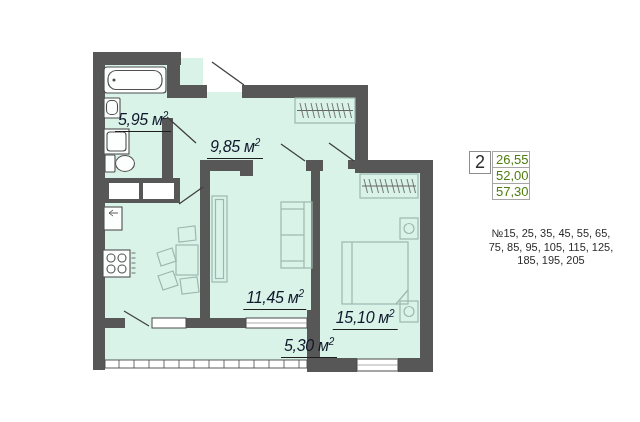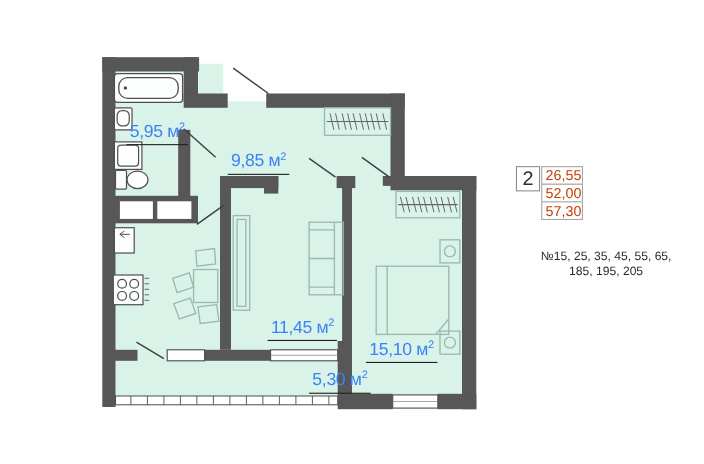--- a/index.html
+++ b/index.html
@@ -2,34 +2,34 @@
 <html><head>
 <meta charset="utf-8">
 <style>
   * { margin:0; padding:0; box-sizing:border-box; }
   body { background:#fff; font-family:"Liberation Sans", sans-serif; }
   .screen { position:relative; width:640px; height:422px; background:#ffffff; overflow:hidden; }
   svg { position:absolute; left:0; top:0; }
   .room-label {
     position:absolute; transform:translateX(-50%);
     font-family:"Liberation Sans", sans-serif;
-    font-size:16px; color:#3b82f6; white-space:nowrap;
-    border-bottom:1.5px solid #1e1e1e; padding:0 3px 2px 3px; letter-spacing:-0.3px;
+    font-size:16px; color:#0f172a; white-space:nowrap;
+    border-bottom:1.5px solid #1e1e1e; padding:0 3px 2px 3px; letter-spacing:-0.3px;font-style:italic;
   }
   .room-label sup { font-size:10px; }
   .spec-row { position:absolute; left:469px; top:151px; display:flex; align-items:flex-start; }
   .rooms-box {
     width:22px; height:23px; border:1.5px solid #8d8d8d; background:#fff;
     display:flex; align-items:center; justify-content:center;
     font-size:18px; color:#2c2c2c;
   }
   .areas { display:flex; flex-direction:column; margin-left:1px; }
   .area-cell {
     width:38px; height:17px; border:1px solid #a6a6a6; background:#fff;
-    font-size:13px; color:#c2410c; padding-left:3px; line-height:15px;
+    font-size:13px; color:#4d7c0f; padding-left:3px; line-height:15px;
     margin-top:-1px;
   }
   .area-cell:first-child { margin-top:0; }
   .apt-numbers {
     position:absolute; left:462px; top:227px; width:178px;
     text-align:center; font-size:11px; line-height:13.5px; color:#2a2a2a;
   }
   .apt-numbers div { display:block; }
 </style>
 </head>
@@ -191,16 +191,17 @@
     </div>
     <div class="areas">
       <div class="area-cell">26,55</div>
       <div class="area-cell">52,00</div>
       <div class="area-cell">57,30</div>
     </div>
   </div>
 
   <div class="apt-numbers">
     <div>№15, 25, 35, 45, 55, 65,</div>
+    <div>75, 85, 95, 105, 115, 125,</div>
     <div>185, 195, 205</div>
   </div>
 
 </div>
 
 </body></html>

